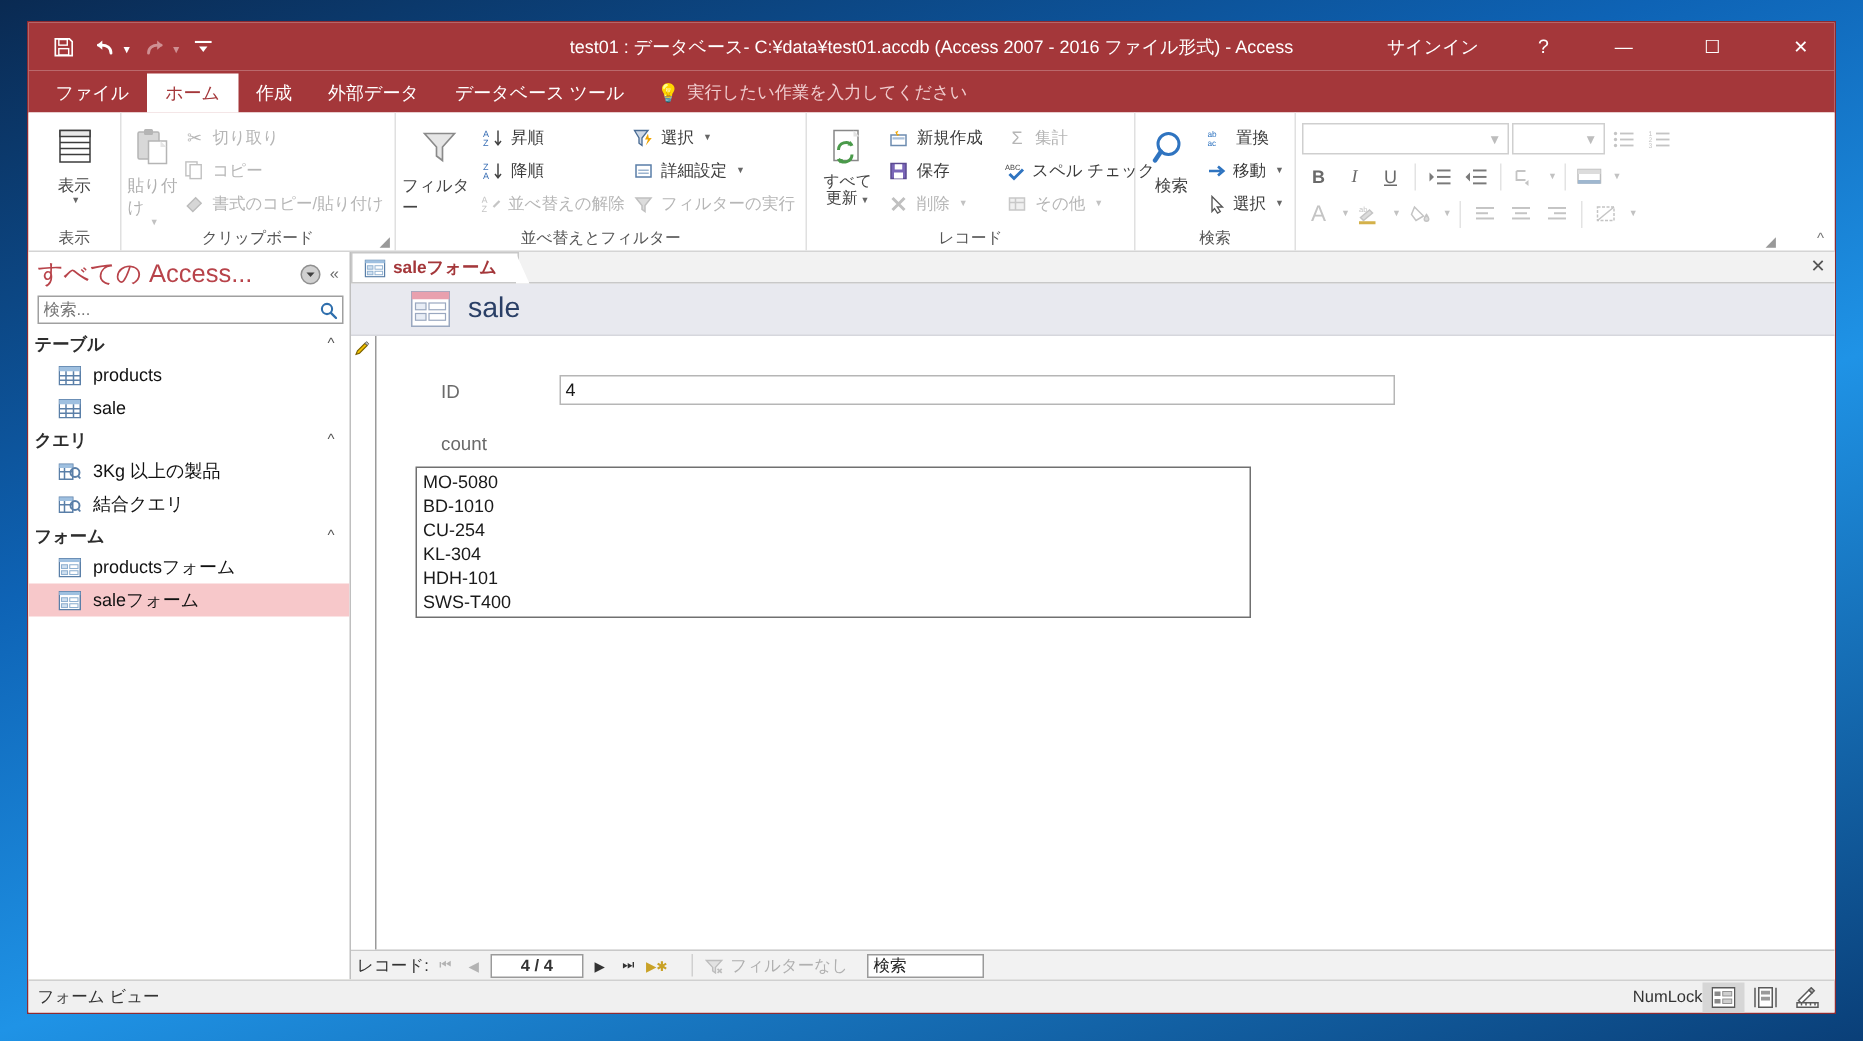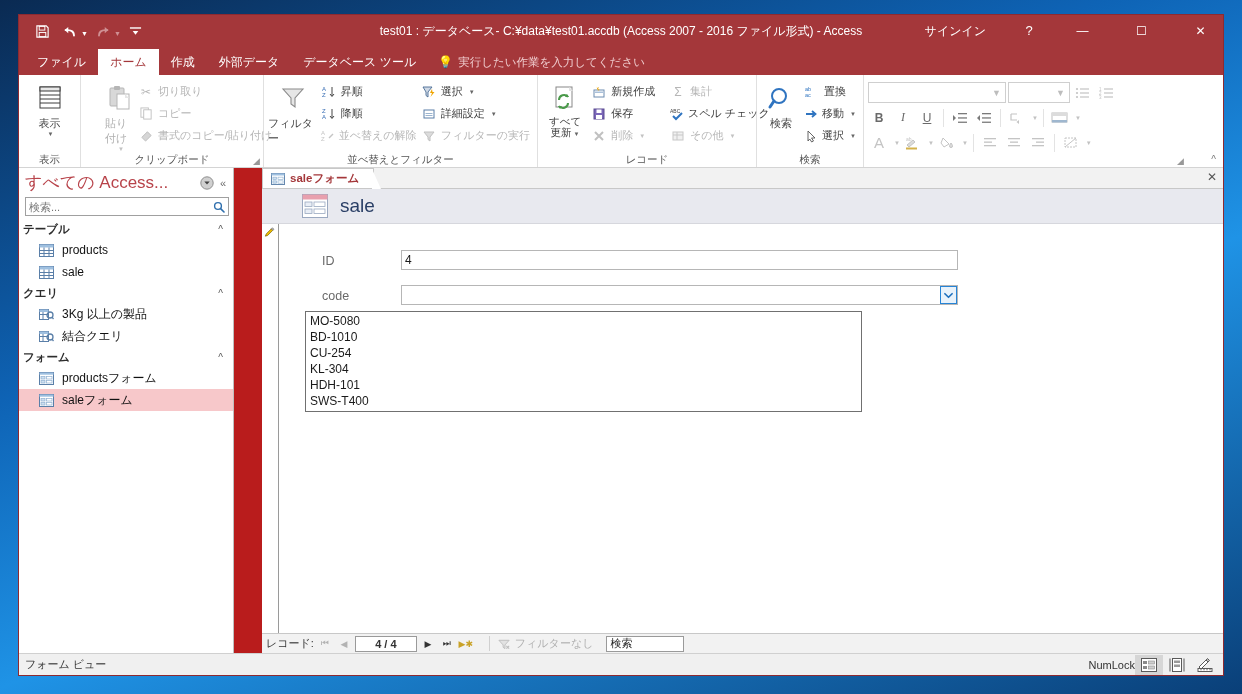--- a/index.html
+++ b/index.html
@@ -86,21 +86,21 @@
   }
   .rgroup-body { display: flex; flex: 1; align-items: flex-start; padding-top: 2px;}
   .rgroup-title {
     text-align: center; font-size: 10.5px; color: #555;
     height: 15px; line-height: 14px;
   }
   .big-btn {
     display: flex; flex-direction: column; align-items: center;
     width: 54px; padding-top: 2px; font-size: 11px; color: #444;
   }
-  .big-btn.dim { color: #b0b0b0; margin-left: 20px; }
+  .big-btn.dim { color: #b0b0b0; }
   .big-ico { height: 34px; display:flex; align-items:center; justify-content:center; }
   .small-col { display: flex; flex-direction: column; gap: 1px; padding-top: 1px;}
   .sm-btn {
     display: flex; align-items: center; gap: 4px;
     font-size: 11px; color: #3b3b3b; height: 21px; padding: 0 3px;
     white-space: nowrap;
   }
   .sm-btn.dim { color: #b6b6b6; }
   .sm-ico { width: 16px; height: 16px; display: flex; align-items: center; justify-content: center; font-size: 12px;}
   .caret { font-size: 6px; color: #666; margin-left: 2px; }
@@ -118,21 +118,21 @@
     width: 22px; height: 22px; display: flex; align-items: center; justify-content: center;
     font-size: 12px; color: #c4c4c4;
   }
   .fmt-sep { width: 1px; height: 18px; background: #e3e3e3; margin: 0 3px; }
   .fmt-combo {
     height: 21px; border: 1px solid #cfcfcf; background: #fff;
     display: flex; align-items: center; justify-content: flex-end;
     padding-right: 4px; font-size: 9px; color: #bdbdbd;
   }
   
-  #main { flex: 1; display: flex; min-height: 0; background: #b91c1c; gap: 28px; }
+  #main { flex: 1; display: flex; min-height: 0; background: #fef9c3; }
   
   #nav-pane {
     width: 215px; background: #ffffff; border-right: 1px solid #bfbfbf;
     display: flex; flex-direction: column; flex: 0 0 215px;
   }
   #nav-header {
     display: flex; align-items: center; height: 29px; padding: 0 4px 0 6px;
   }
   #nav-title { font-size: 17px; color: #b8434a; flex: 1; white-space: nowrap; }
   .nav-hdr-ico { color: #6b6b6b; font-size: 11px; padding: 0 3px; }
@@ -866,31 +866,20 @@
                 </svg>
             </span>
           </div>
 
           <div id="fields">
             <div class="field-row">
               <div class="field-label">ID</div>
               <input class="field-input" value="4" style="">
             </div>
 
-            <div class="field-row">
-              <div class="field-label">code</div>
-              <div class="combo-wrap">
-                <input id="combo-input" class="field-input" value="" style="">
-                <div id="combo-arrow">
-                  <svg width="9" height="7" viewBox="0 0 10 7">
-                      <path d="M1 1.5l4 4 4-4" fill="none" stroke="#1d6fbd" stroke-width="1.8" stroke-linecap="round" stroke-linejoin="round"></path>
-                    </svg>
-                </div>
-              </div>
-            </div>
 
             <div class="field-row">
               <div class="field-label">count</div>
             </div>
 
             <div class="field-row">
               <div class="field-label">saledate</div>
             </div>
 
             <div id="combo-list">

